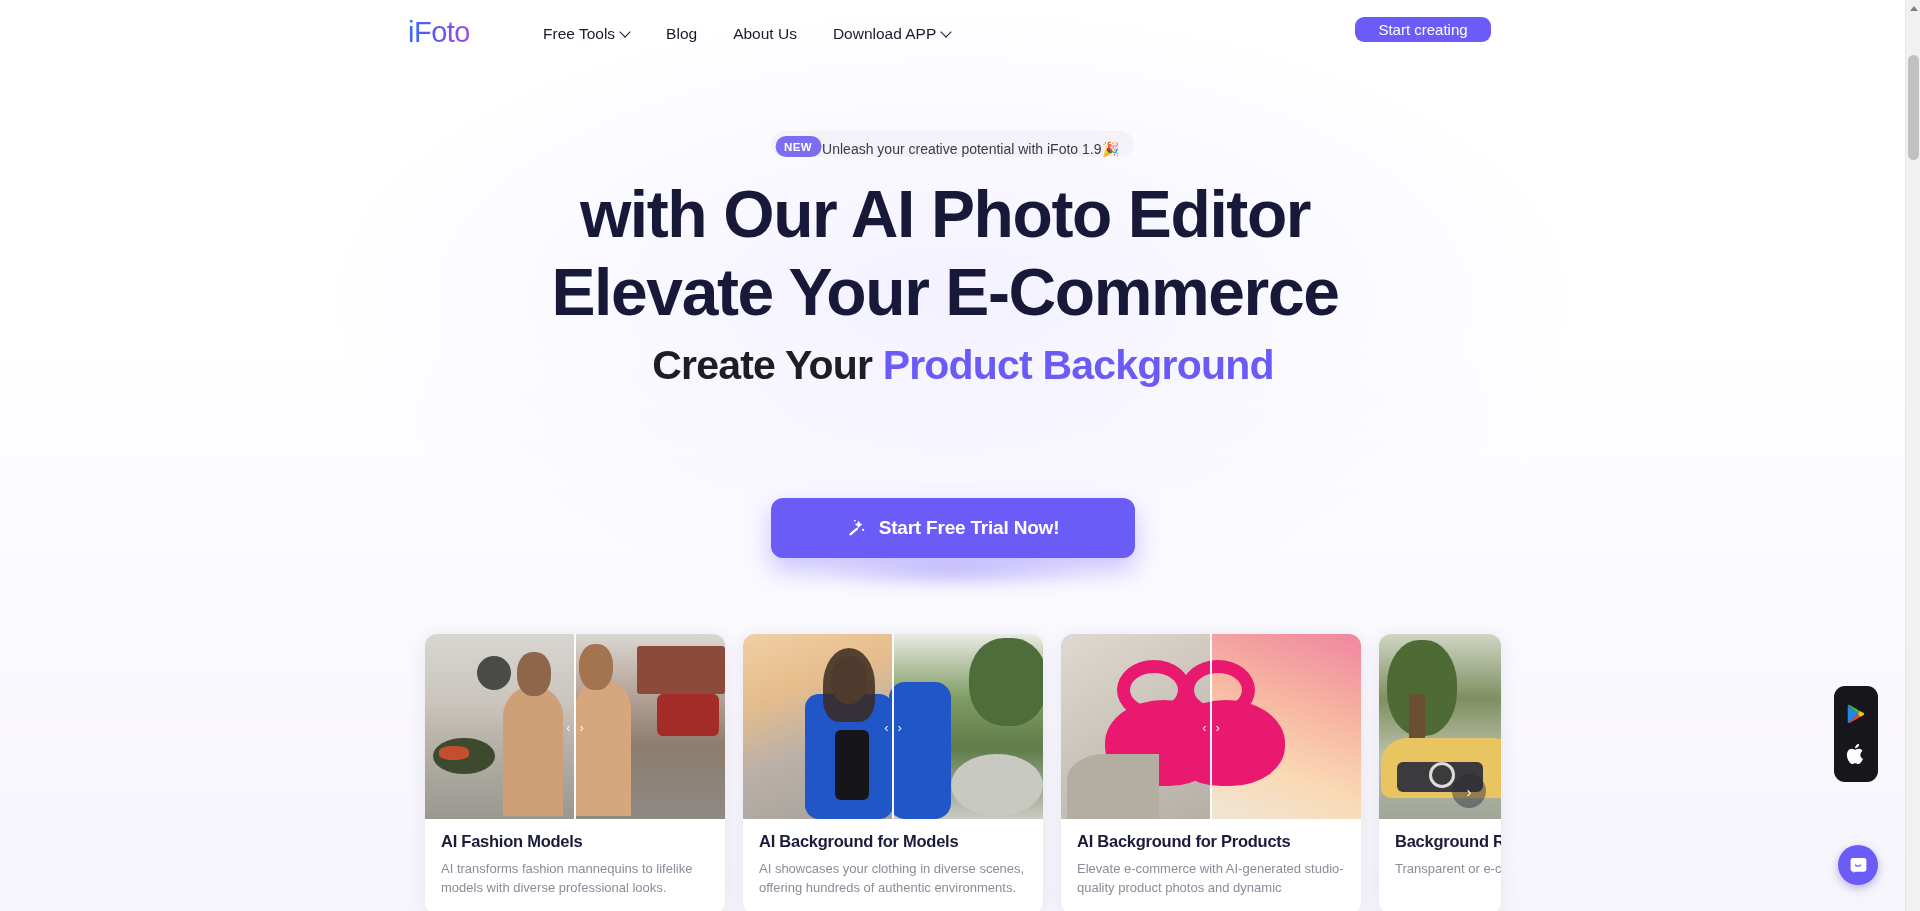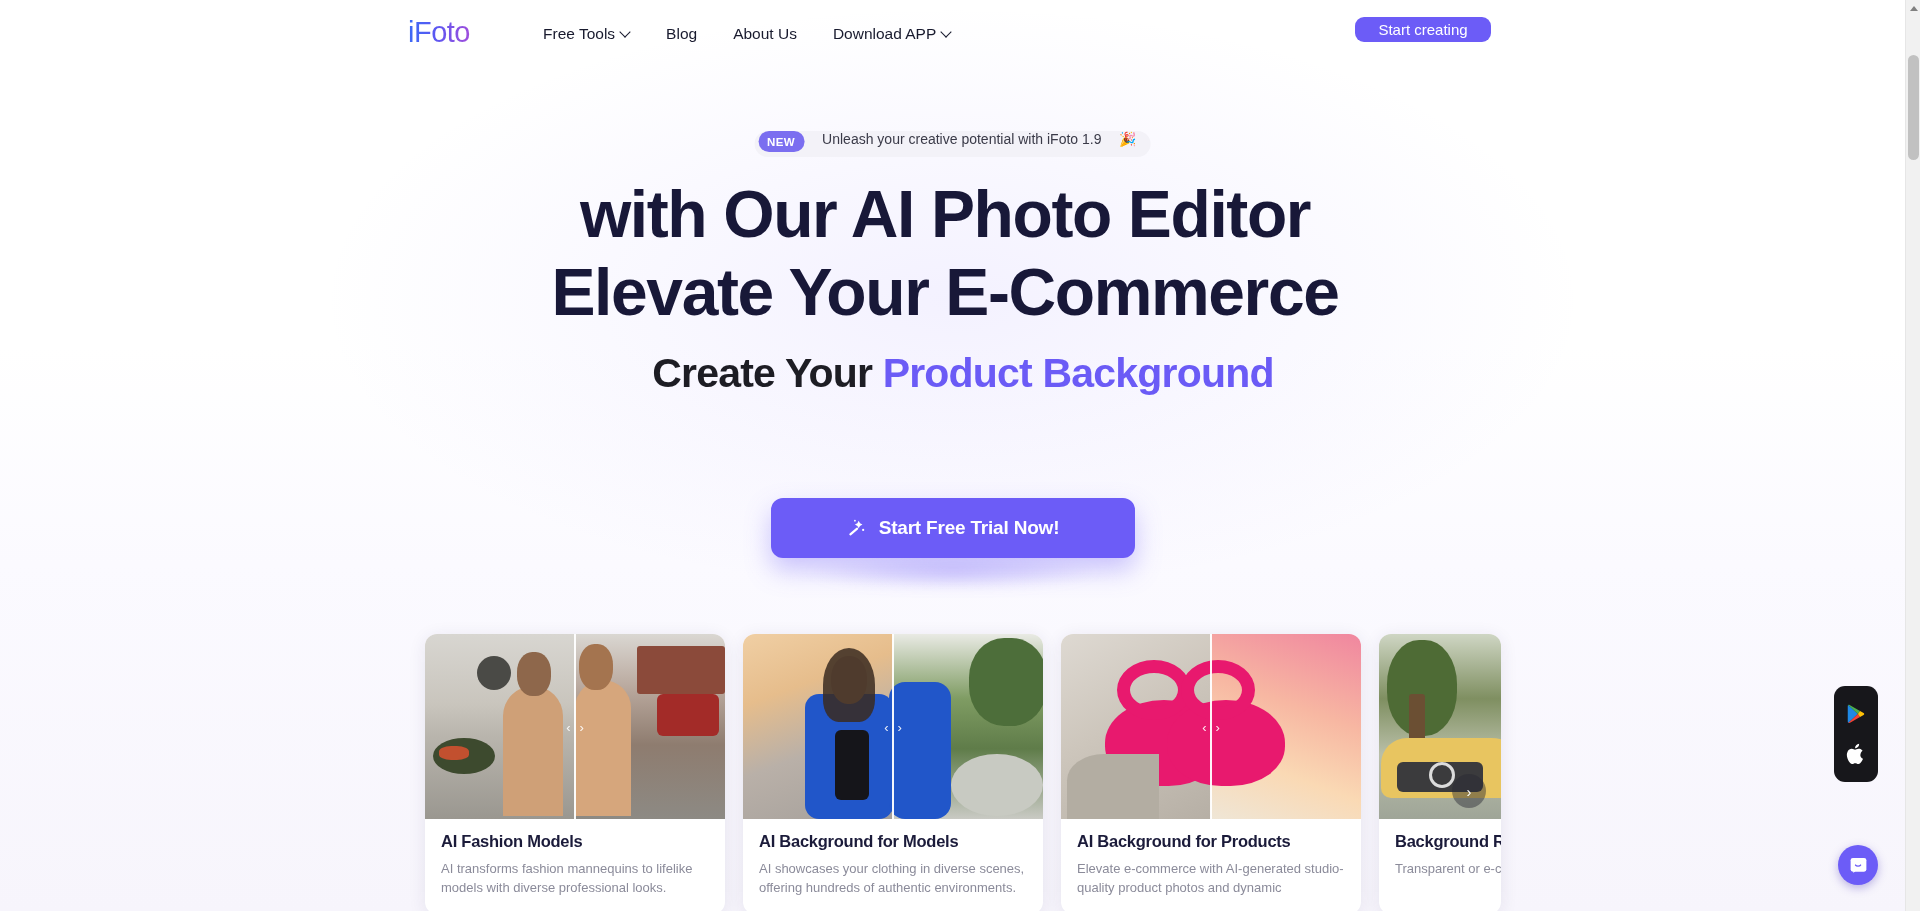--- a/index.html
+++ b/index.html
@@ -54,38 +54,38 @@
     font-size:15px; font-weight:500; cursor:pointer;
     display:flex; align-items:center; justify-content:center;
     white-space:nowrap;
   }
 
   
   .newbar {
     position:absolute; top:131px; left:50%; transform:translateX(-50%);
     height:26px; border-radius:13px;
     background:#f3f2f8;
-    display:flex; align-items:flex-start; padding:0 14px 0 4px; gap:18px;
+    display:flex; align-items:flex-end; padding:0 14px 0 4px; gap:1px;
   }
   .new-pill {
     height:21px; min-width:44px; border-radius:11px; background:#7b6ef0;
     color:#fff; font-size:11.5px; font-weight:bold; letter-spacing:0.4px;
     display:flex; align-items:center; justify-content:center; padding:0 9px;
   }
   .new-text { font-size:14px; color:#3a3a48; white-space:nowrap; }
   .party { font-size:14px; }
 
   
   .hero { position:absolute; top:176px; left:0; right:15px; text-align:center; }
   .h1 {
     font-size:66px; line-height:1.18; font-weight:bold;
     color:#181838; letter-spacing:-1.4px;
   }
   .h2 {
-    margin-top:18px;
+    margin-top:10px;
     font-size:41px; font-weight:bold; letter-spacing:-0.8px; color:#1d1d24;padding-left:36px;
   }
   .h2 .accent { color:#6b5bf6; }
 
   .cta-wrap { position:absolute; top:498px; left:50%; transform:translateX(-50%); }
   .cta-glow {
     position:absolute; left:50%; top:56px; transform:translateX(-50%);
     width:300px; height:36px; border-radius:50%;
     background:radial-gradient(ellipse at center, rgba(124,104,248,0.28), rgba(124,104,248,0) 70%);
     filter:blur(6px);

